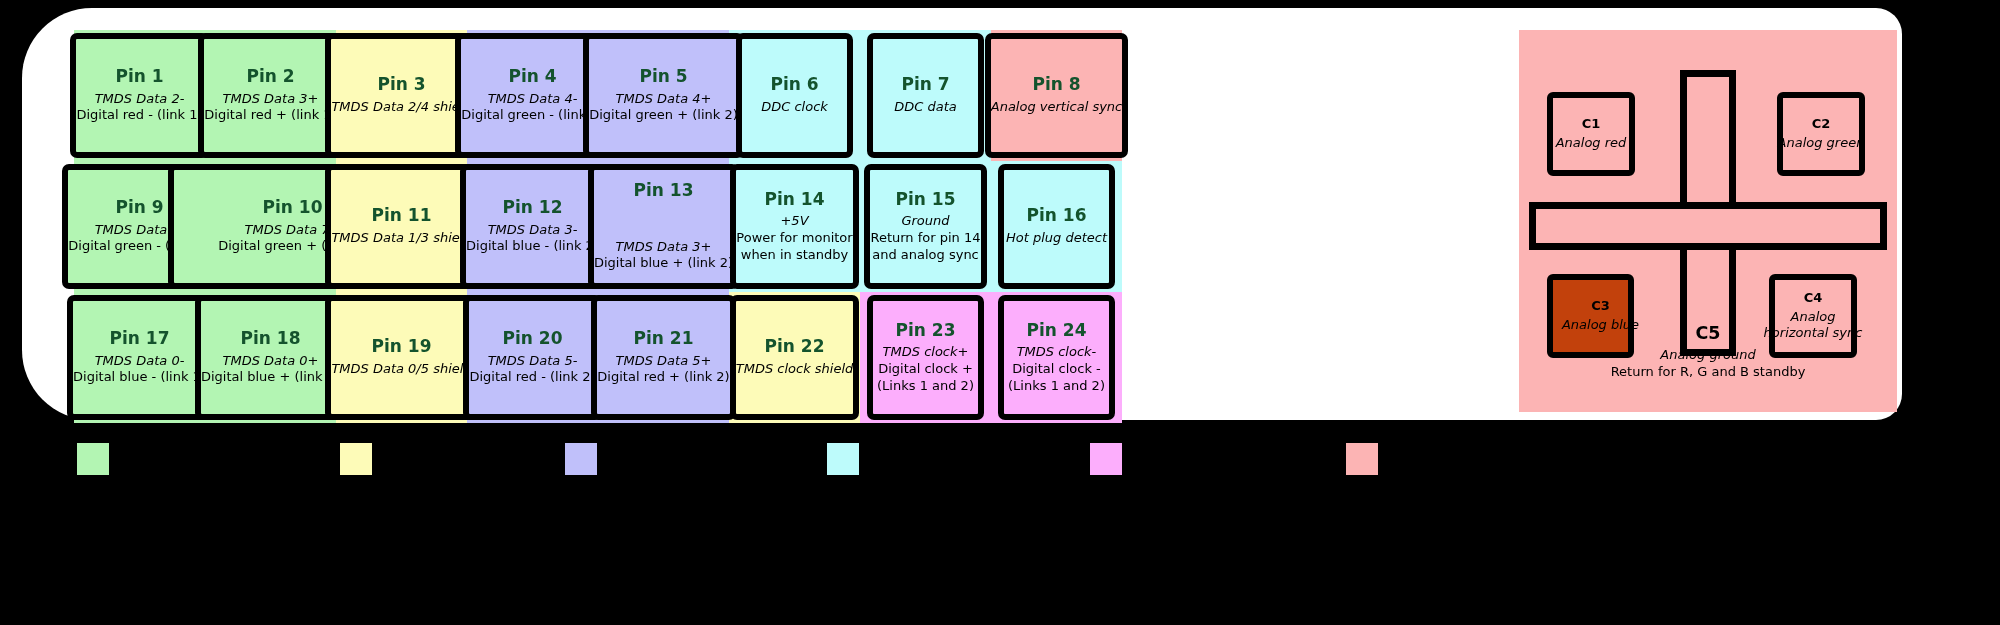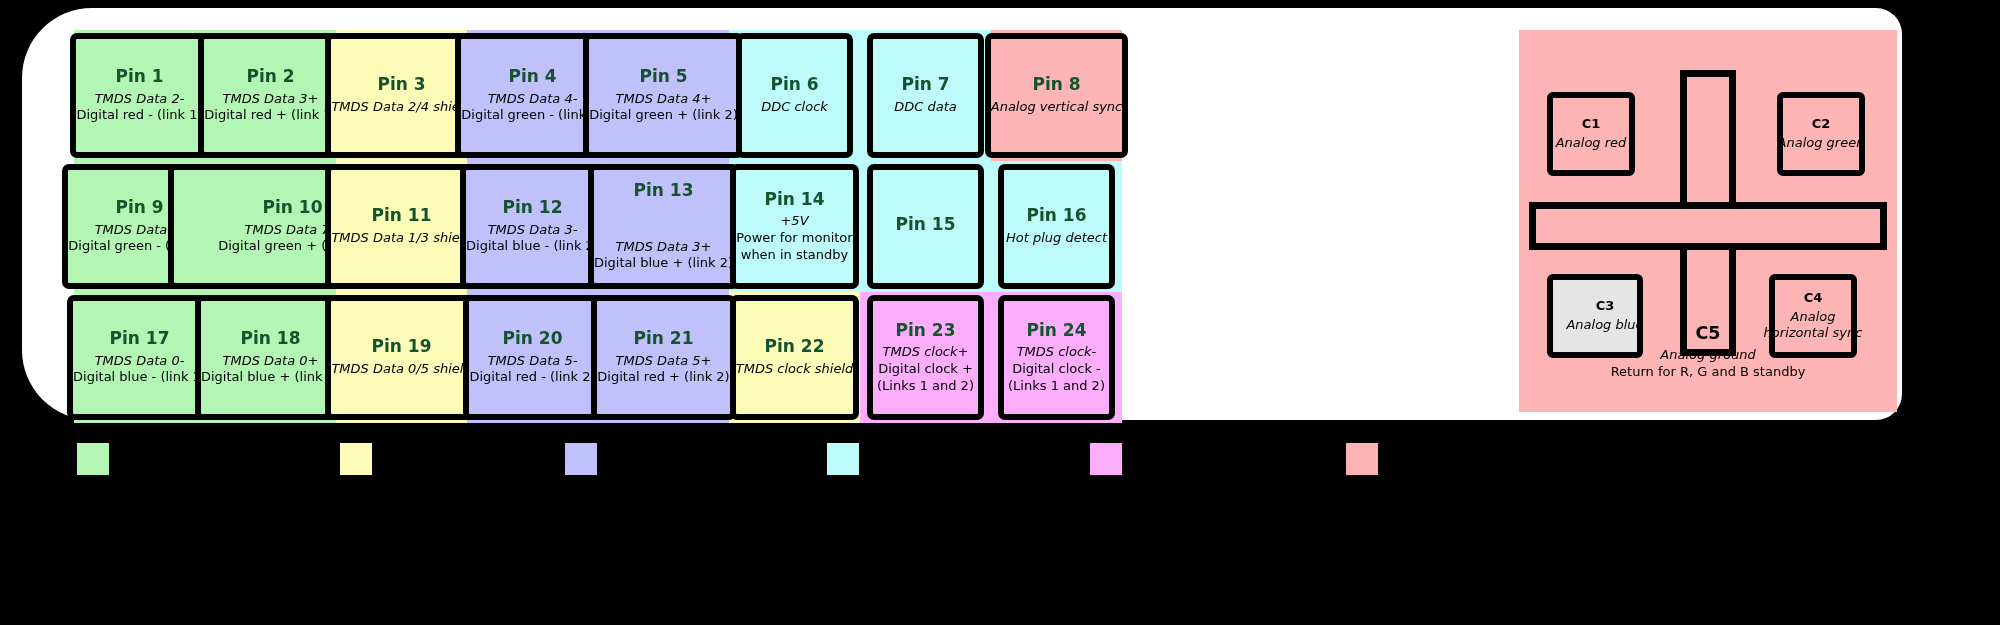--- a/index.html
+++ b/index.html
@@ -237,20 +237,25 @@
           <div class="pin-desc">
             <span class="l1">+5V</span>
             <span class="l2">Power for monitor</span>
             <span class="l3">when in standby</span>
           </div>
         </div>
       </div>
       <div class="cell">
         <div class="pinbox" style="background: rgb(189, 251, 251);">
           <div class="pin-name">Pin 15</div>
+          <div class="pin-desc">
+            <span class="l1">Ground</span>
+            <span class="l2">Return for pin 14</span>
+            <span class="l3">and analog sync</span>
+          </div>
         </div>
       </div>
       <div class="cell">
         <div class="pinbox" style="background: rgb(189, 251, 251);">
           <div class="pin-name">Pin 16</div>
           <div class="pin-desc">
             <span class="l1">Hot plug detect</span>
           </div>
         </div>
       </div>
@@ -343,21 +348,21 @@
         <div class="c-desc">
           <span style="display: block;">Analog red</span>
         </div>
       </div>
       <div class="cbox" style="left: 258px; top: 62px; width: 88px; height: 84px; background: rgb(252, 180, 180);">
         <div class="c-name">C2</div>
         <div class="c-desc">
           <span style="display: block;">Analog green</span>
         </div>
       </div>
-      <div class="cbox" style="left: 28px; top: 244px; width: 96px; height: 84px; background: #e5e5e5; padding-left: 20px;">
+      <div class="cbox" style="left: 28px; top: 244px; width: 87px; height: 84px; background: #c2410c; padding-left: 20px;">
         <div class="c-name">C3</div>
         <div class="c-desc">
           <span style="display: block;">Analog blue</span>
         </div>
       </div>
       <div class="cbox" style="left: 250px; top: 244px; width: 88px; height: 84px; background: rgb(252, 180, 180);">
         <div class="c-name">C4</div>
         <div class="c-desc">
           <span style="display: block;">Analog</span>
           <span style="display: block; text-align: center;">horizontal sync</span>

